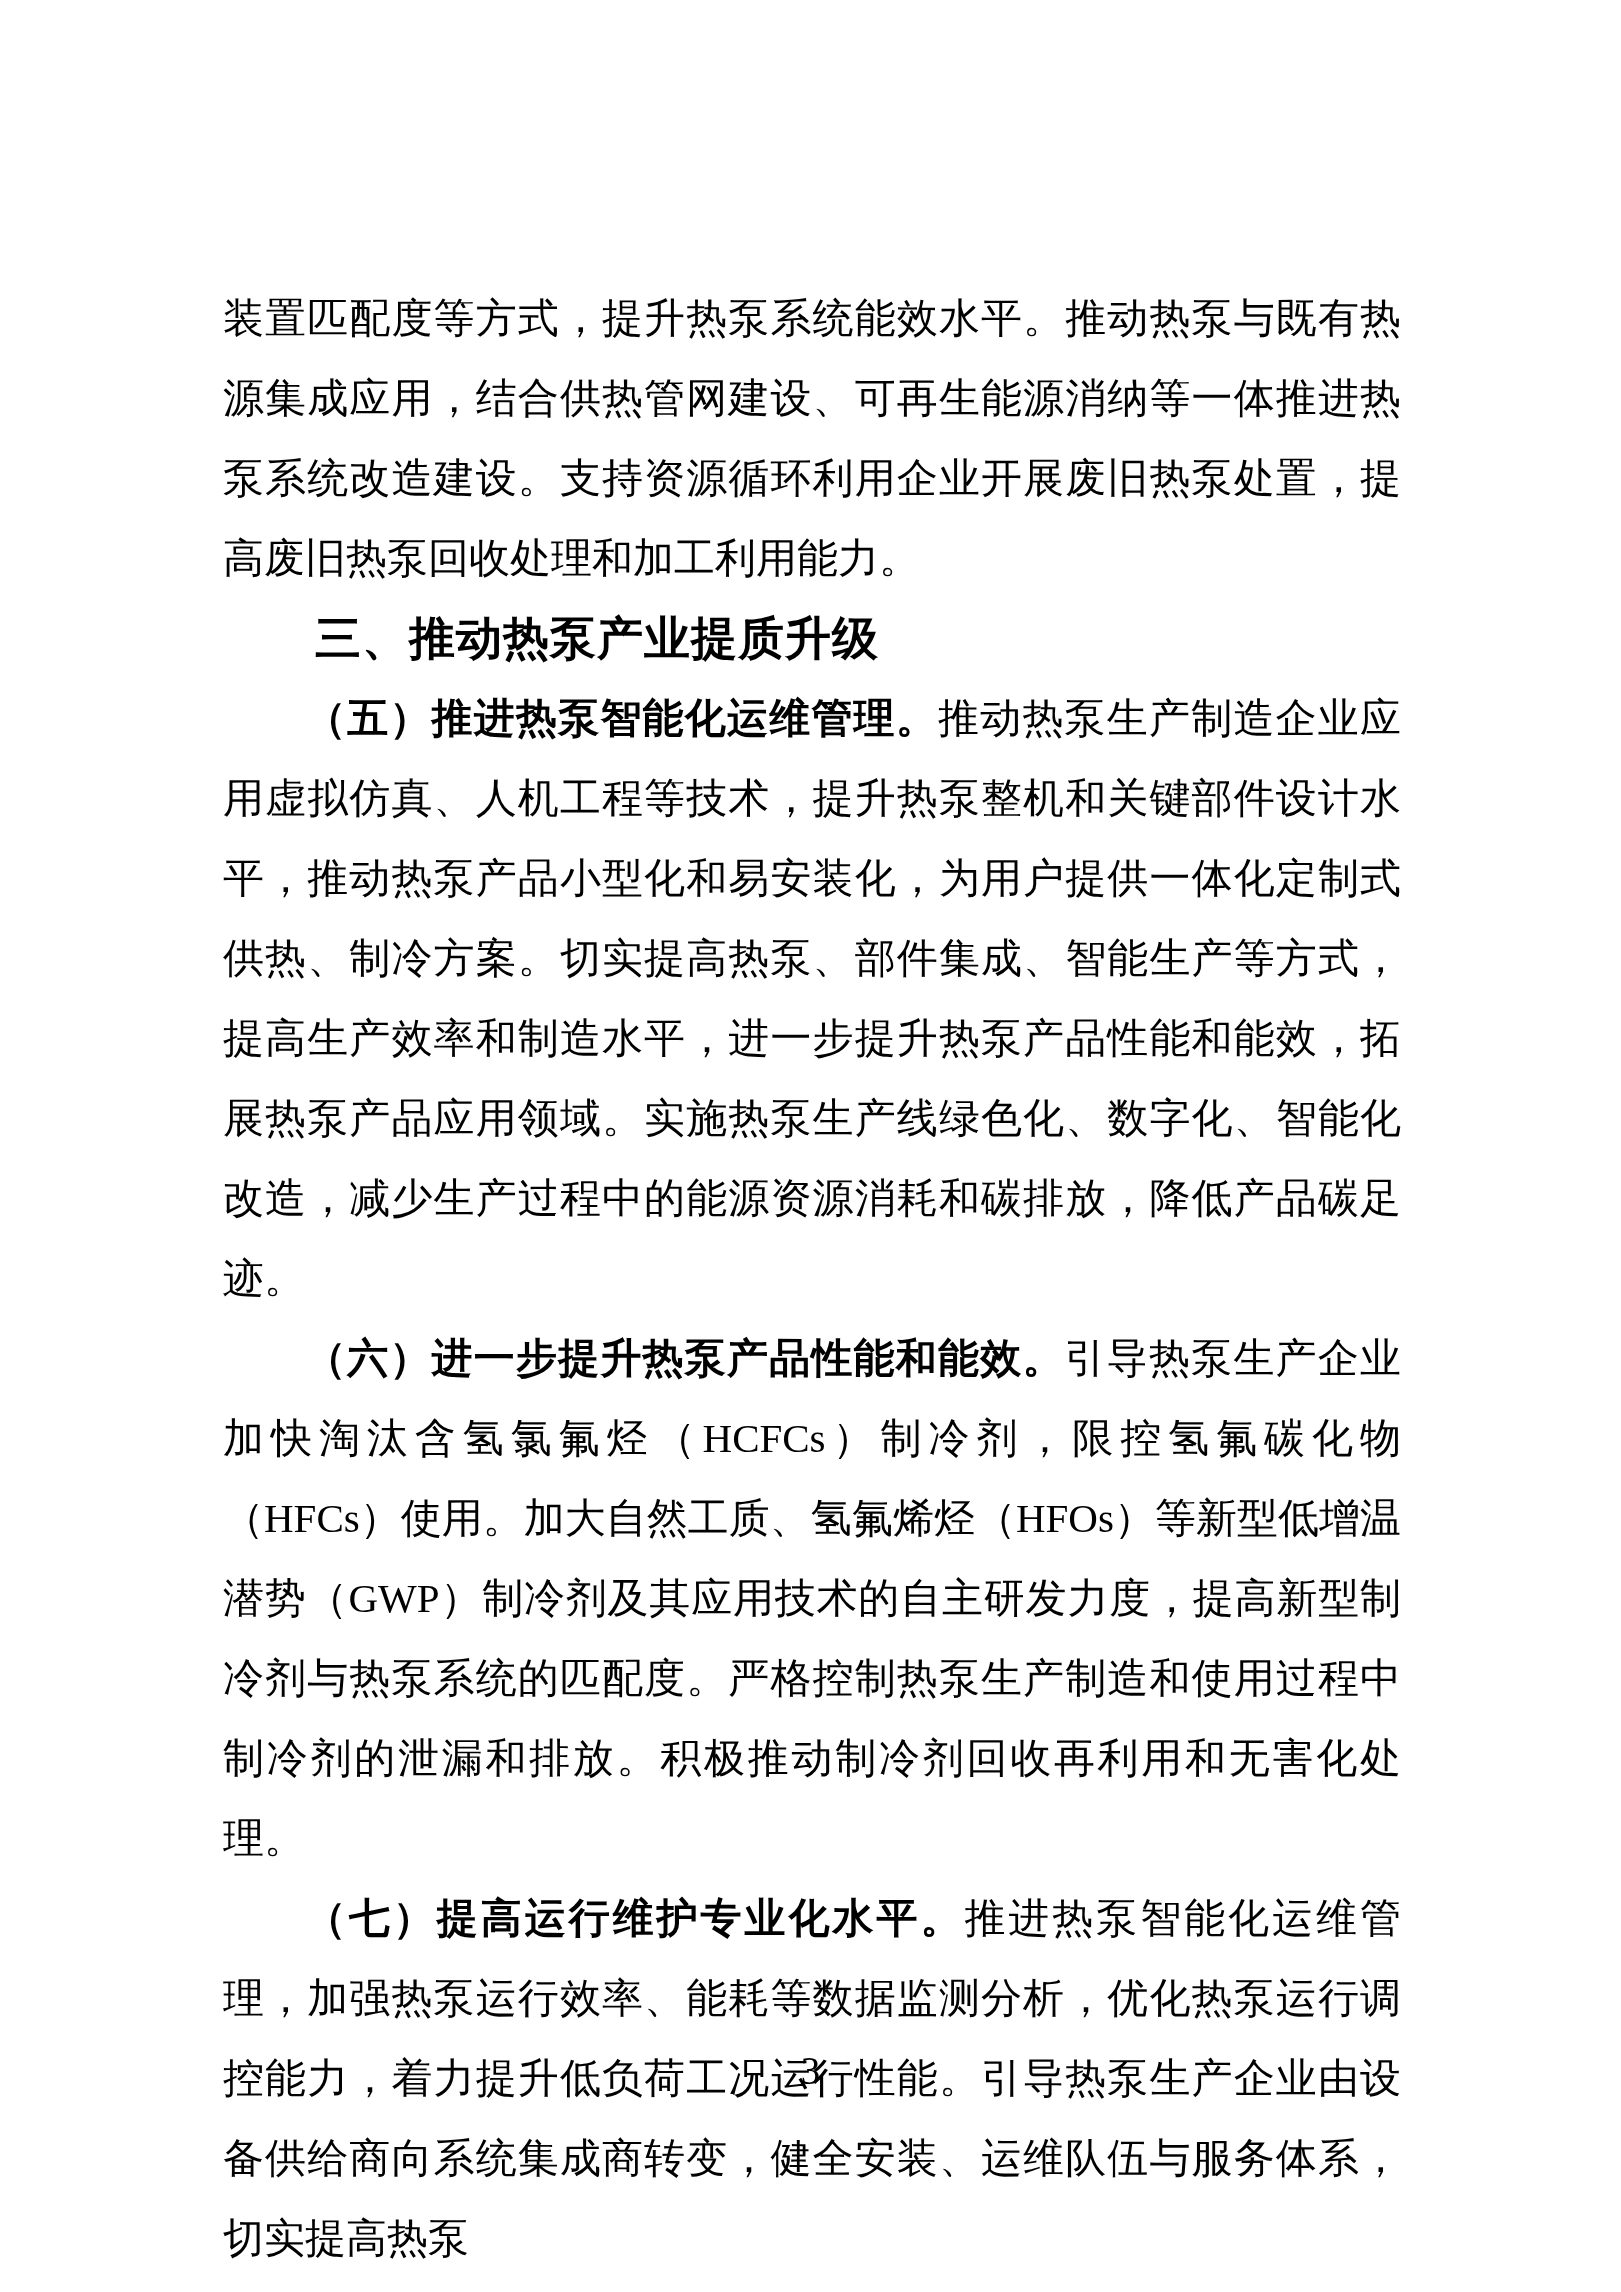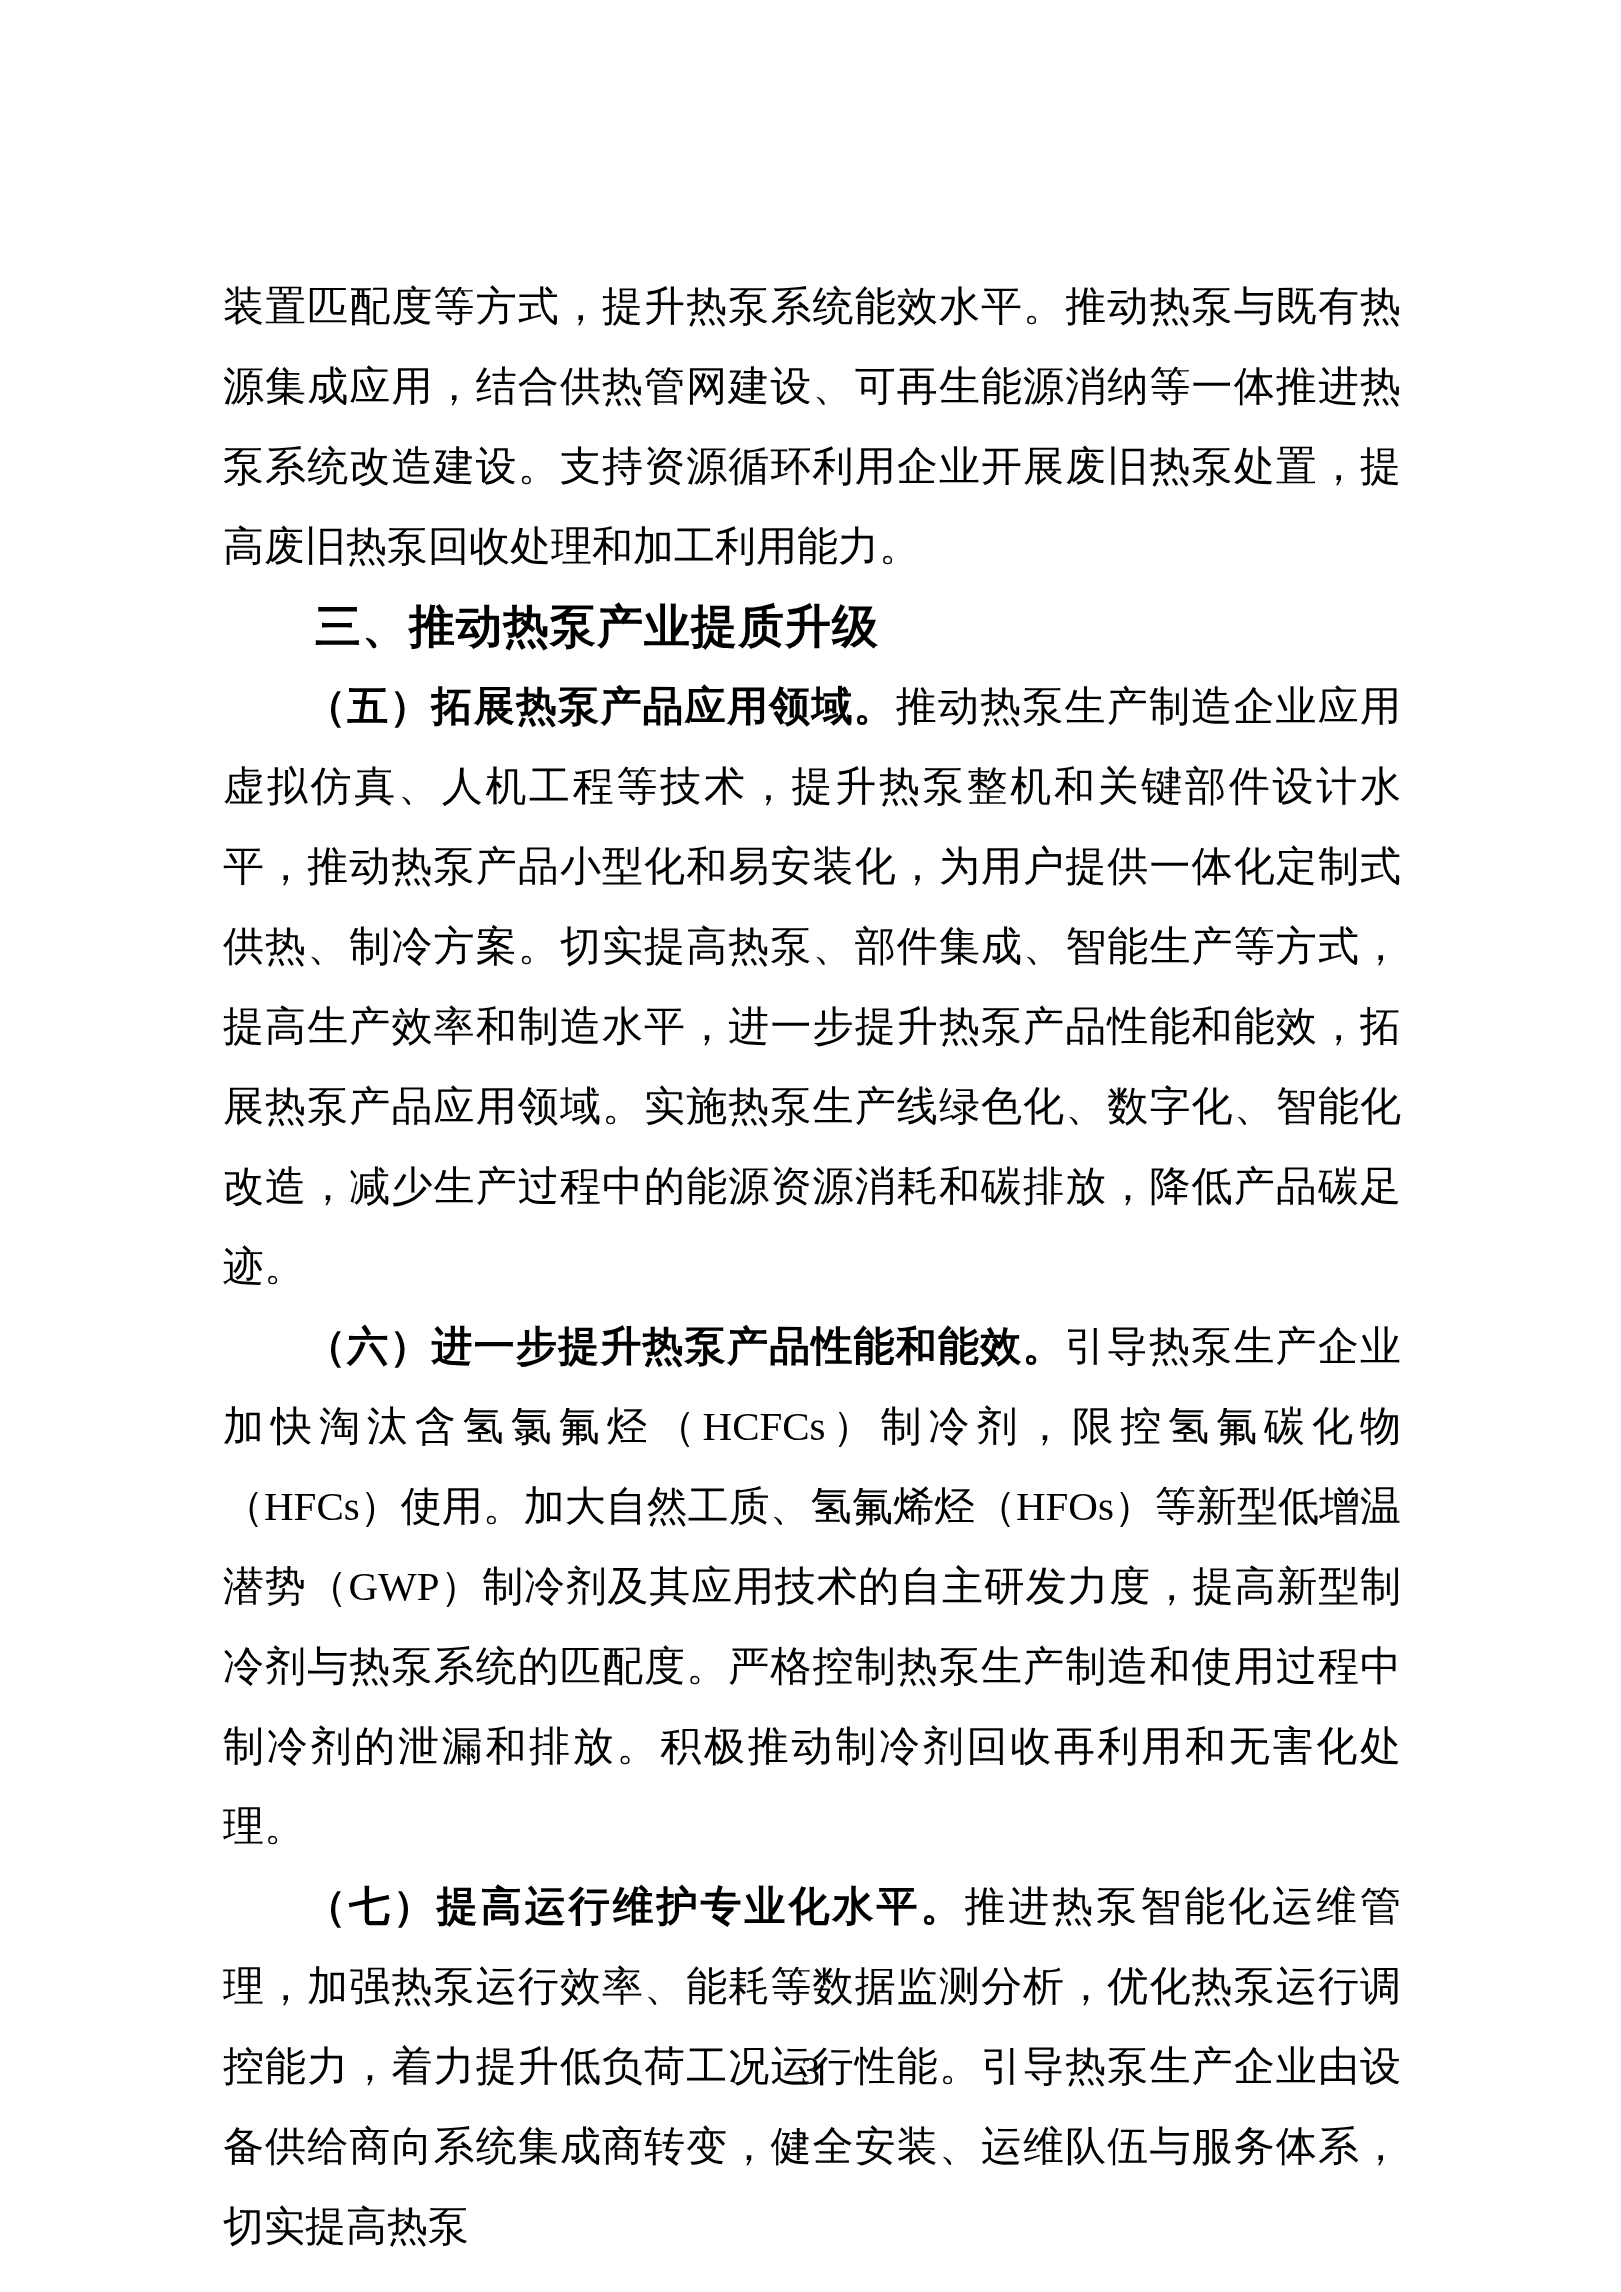--- a/index.html
+++ b/index.html
@@ -12,21 +12,21 @@
     width: 1621px;
     height: 2293px;
     background: #ffffff;
     color: #000000;
     font-family: "Liberation Serif", serif;
     overflow: hidden;
   }
   .text-block {
     position: absolute;
     left: 223px;
-    top: 266px;
+    top: 278px;
     width: 1178px;
     font-size: 41px;
     line-height: 80px;
     text-align: justify;
     text-justify: inter-ideograph;
   }
   .text-block p {
     margin: 0;
     padding: 0;
   }
@@ -61,21 +61,21 @@
 <body>
 
 <div class="page">
 
   <div class="text-block">
 
     <p>装置匹配度等方式，提升热泵系统能效水平。推动热泵与既有热源集成应用，结合供热管网建设、可再生能源消纳等一体推进热泵系统改造建设。支持资源循环利用企业开展废旧热泵处置，提高废旧热泵回收处理和加工利用能力。</p>
 
     <h2 class="section-heading">三、推动热泵产业提质升级</h2>
 
-    <p class="para-indent"><span class="lead">（五）拓展热泵产品应用领域。</span><span>推动热泵生产制造企业应用虚拟仿真、人机工程等技术，提升热泵整机和关键部件设计水平，推动热泵产品小型化和易安装化，为用户提供一体化定制式供热、制冷方案。切实提高热泵、部件集成、智能生产等方式，提高生产效率和制造水平，进一步提升热泵产品性能和能效，拓展热泵产品应用领域。实施热泵生产线绿色化、数字化、智能化改造，减少生产过程中的能源资源消耗和碳排放，降低产品碳足迹。</span></p>
+    <p class="para-indent"><span class="lead">（五）推进热泵智能化运维管理。</span><span>推动热泵生产制造企业应用虚拟仿真、人机工程等技术，提升热泵整机和关键部件设计水平，推动热泵产品小型化和易安装化，为用户提供一体化定制式供热、制冷方案。切实提高热泵、部件集成、智能生产等方式，提高生产效率和制造水平，进一步提升热泵产品性能和能效，拓展热泵产品应用领域。实施热泵生产线绿色化、数字化、智能化改造，减少生产过程中的能源资源消耗和碳排放，降低产品碳足迹。</span></p>
 
     <p class="para-indent"><span class="lead">（六）进一步提升热泵产品性能和能效。</span><span>引导热泵生产企业加快淘汰含氢氯氟烃（HCFCs）制冷剂，限控氢氟碳化物（HFCs）使用。加大自然工质、氢氟烯烃（HFOs）等新型低增温潜势（GWP）制冷剂及其应用技术的自主研发力度，提高新型制冷剂与热泵系统的匹配度。严格控制热泵生产制造和使用过程中制冷剂的泄漏和排放。积极推动制冷剂回收再利用和无害化处理。</span></p>
 
     <p class="para-indent"><span class="lead">（七）提高运行维护专业化水平。</span><span>推进热泵智能化运维管理，加强热泵运行效率、能耗等数据监测分析，优化热泵运行调控能力，着力提升低负荷工况运行性能。引导热泵生产企业由设备供给商向系统集成商转变，健全安装、运维队伍与服务体系，切实提高热泵</span></p>
 
   </div>
 
   <div class="page-number">3</div>
 
 </div>

